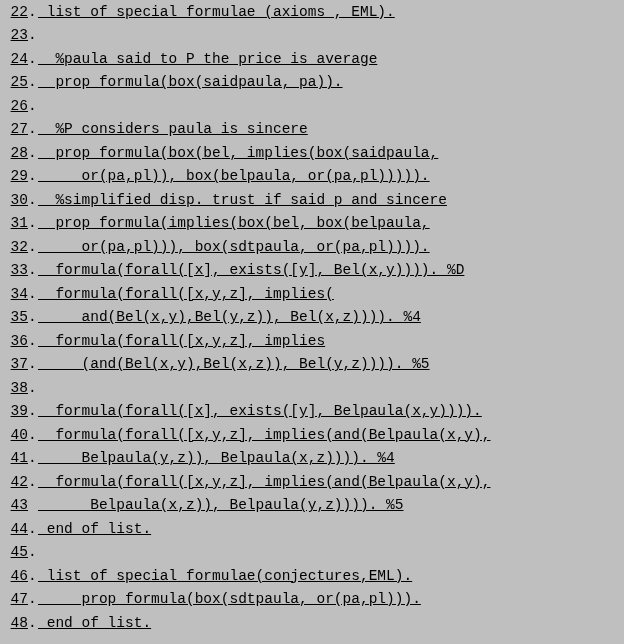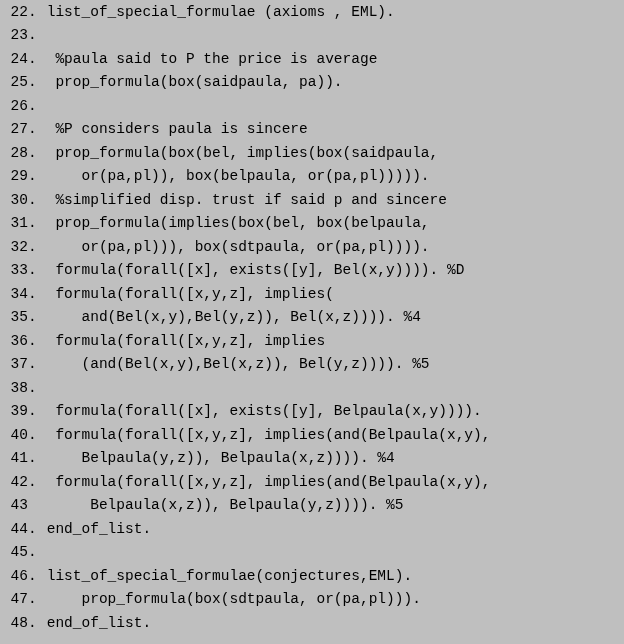--- a/index.html
+++ b/index.html
@@ -20,27 +20,29 @@
       white-space: pre;
     }
     .line {
       display: flex;
     }
     .line-number {
       width: 28px;
       text-align: right;
       flex-shrink: 0;
       color: #000;
+      text-decoration: underline;
     }
     .period {
       width: 10px;
       text-align: left;
       flex-shrink: 0;
     }
     .code-text {
       white-space: pre;
       color: #000;
+      text-decoration: underline;
     }
   </style>
 </head>
 <body>
 
 <div class="code-container" id="code-container"><div class="line"><span class="line-number">22</span><span class="period">.</span><span class="code-text"> list_of_special_formulae (axioms , EML).</span></div><div class="line"><span class="line-number">23</span><span class="period">.</span><span class="code-text"></span></div><div class="line"><span class="line-number">24</span><span class="period">.</span><span class="code-text">  %paula said to P the price is average</span></div><div class="line"><span class="line-number">25</span><span class="period">.</span><span class="code-text">  prop_formula(box(saidpaula, pa)).</span></div><div class="line"><span class="line-number">26</span><span class="period">.</span><span class="code-text"></span></div><div class="line"><span class="line-number">27</span><span class="period">.</span><span class="code-text">  %P considers paula is sincere</span></div><div class="line"><span class="line-number">28</span><span class="period">.</span><span class="code-text">  prop_formula(box(bel, implies(box(saidpaula,</span></div><div class="line"><span class="line-number">29</span><span class="period">.</span><span class="code-text">     or(pa,pl)), box(belpaula, or(pa,pl))))).</span></div><div class="line"><span class="line-number">30</span><span class="period">.</span><span class="code-text">  %simplified disp. trust if said p and sincere</span></div><div class="line"><span class="line-number">31</span><span class="period">.</span><span class="code-text">  prop_formula(implies(box(bel, box(belpaula,</span></div><div class="line"><span class="line-number">32</span><span class="period">.</span><span class="code-text">     or(pa,pl))), box(sdtpaula, or(pa,pl)))).</span></div><div class="line"><span class="line-number">33</span><span class="period">.</span><span class="code-text">  formula(forall([x], exists([y], Bel(x,y)))). %D</span></div><div class="line"><span class="line-number">34</span><span class="period">.</span><span class="code-text">  formula(forall([x,y,z], implies(</span></div><div class="line"><span class="line-number">35</span><span class="period">.</span><span class="code-text">     and(Bel(x,y),Bel(y,z)), Bel(x,z)))). %4</span></div><div class="line"><span class="line-number">36</span><span class="period">.</span><span class="code-text">  formula(forall([x,y,z], implies</span></div><div class="line"><span class="line-number">37</span><span class="period">.</span><span class="code-text">     (and(Bel(x,y),Bel(x,z)), Bel(y,z)))). %5</span></div><div class="line"><span class="line-number">38</span><span class="period">.</span><span class="code-text"></span></div><div class="line"><span class="line-number">39</span><span class="period">.</span><span class="code-text">  formula(forall([x], exists([y], Belpaula(x,y)))).</span></div><div class="line"><span class="line-number">40</span><span class="period">.</span><span class="code-text">  formula(forall([x,y,z], implies(and(Belpaula(x,y),</span></div><div class="line"><span class="line-number">41</span><span class="period">.</span><span class="code-text">     Belpaula(y,z)), Belpaula(x,z)))). %4</span></div><div class="line"><span class="line-number">42</span><span class="period">.</span><span class="code-text">  formula(forall([x,y,z], implies(and(Belpaula(x,y),</span></div><div class="line"><span class="line-number">43</span><span class="period"></span><span class="code-text">      Belpaula(x,z)), Belpaula(y,z)))). %5</span></div><div class="line"><span class="line-number">44</span><span class="period">.</span><span class="code-text"> end_of_list.</span></div><div class="line"><span class="line-number">45</span><span class="period">.</span><span class="code-text"></span></div><div class="line"><span class="line-number">46</span><span class="period">.</span><span class="code-text"> list_of_special_formulae(conjectures,EML).</span></div><div class="line"><span class="line-number">47</span><span class="period">.</span><span class="code-text">     prop_formula(box(sdtpaula, or(pa,pl))).</span></div><div class="line"><span class="line-number">48</span><span class="period">.</span><span class="code-text"> end_of_list.</span></div></div>
 
 </body></html>

